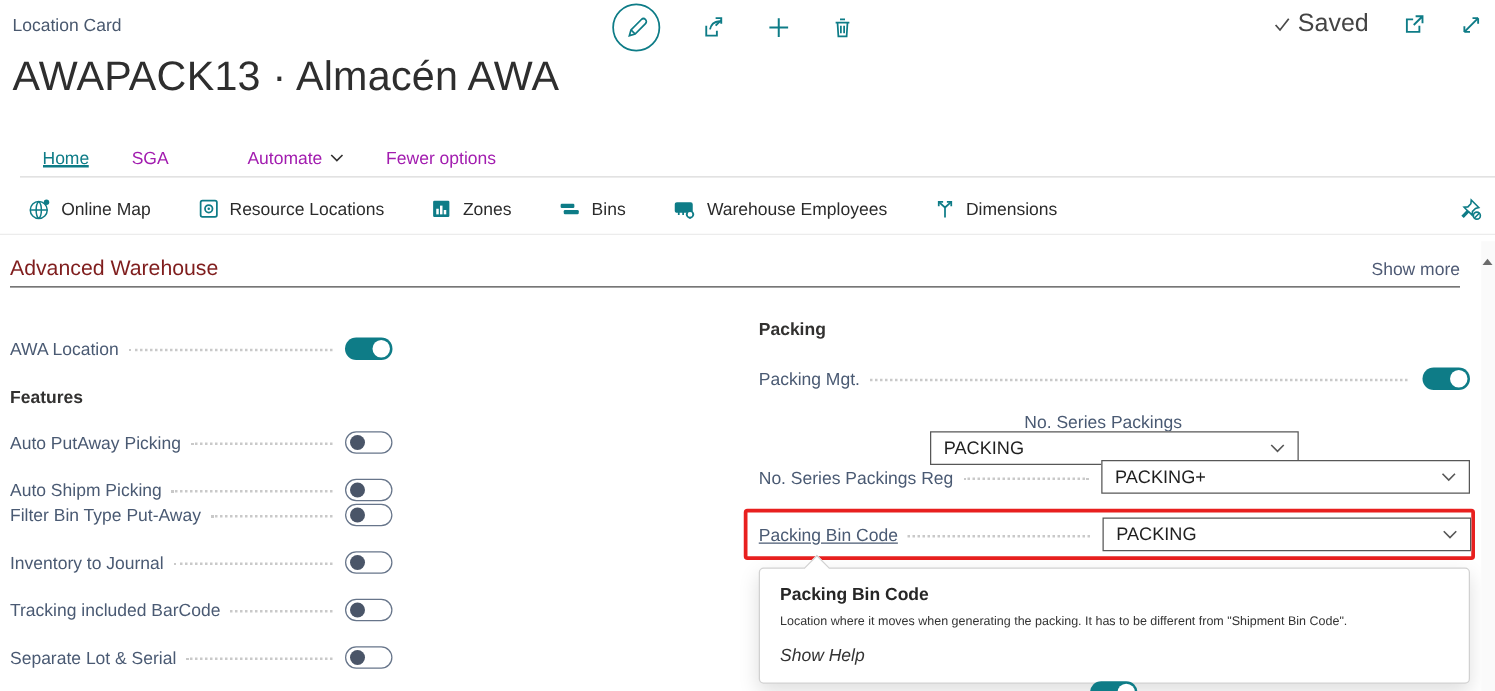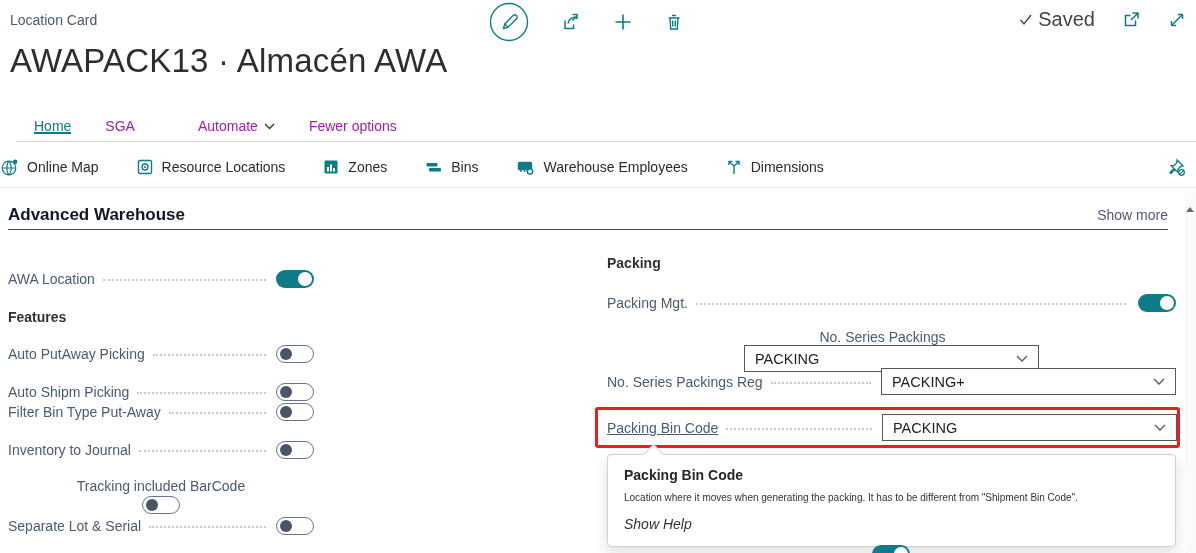--- a/index.html
+++ b/index.html
@@ -24,28 +24,28 @@
 
   
   .tabs{position:absolute;left:16px;right:0;top:111px;height:30px;border-bottom:1px solid #d9d9d9;
         display:flex;align-items:center;padding-left:18px;font-size:14px;}
   .tab{display:flex;align-items:center;gap:6px;margin-right:34px;cursor:pointer;color:#a21caf;}
   .tab.active{color:#0e7c87;font-weight:400;box-shadow:inset 0 -2px 0 #0e7c87;}
   .tab-divider{width:1px;background:#c8c8c8;margin:5px 28px 6px 0;}
 
   
   .toolbar{position:absolute;left:0;right:0;top:147px;height:40px;border-bottom:1px solid #ececec;
-           display:flex;align-items:center;gap:37px;font-size:14px;}
+           display:flex;align-items:center;padding-left:22px;gap:37px;font-size:14px;}
   .tool-item{display:flex;align-items:center;gap:8px;cursor:pointer;color:#2b2b2b;}
   .pin-btn{position:absolute;right:10px;top:9px;cursor:pointer;}
 
   
   .section-hdr{position:absolute;left:8px;right:28px;top:201px;height:28px;
                border-bottom:1px solid #4a4a4a;display:flex;align-items:center;justify-content:space-between;}
-  .section-title{font-size:17px;font-weight:700;color:#0f172a;}
+  .section-title{font-size:17px;font-weight:400;color:#7f1d1d;}
   .show-more{font-size:14px;color:#4e5a74;cursor:pointer;}
 
   
   .left-col{position:absolute;left:8px;top:261px;width:306px;}
   .right-col{position:absolute;left:607px;top:247px;width:569px;}
   .field-row{display:flex;align-items:center;height:20px;}
   .lbl{font-size:14px;color:#4a5a73;white-space:nowrap;}
   .dots{flex:1;height:0;border-top:2px dotted #c9c9c9;margin:0 10px 0 8px;position:relative;top:1px;}
   .grp-hdr{font-size:14px;font-weight:700;color:#323130;}
 
@@ -283,21 +283,21 @@
   <div class="field-row" style="">
     <span class="lbl">Filter Bin Type Put-Away</span>
     <span class="dots"></span>
     <span class="tg off"></span>
   </div>
   <div class="field-row" style="margin-top:18px;">
     <span class="lbl">Inventory to Journal</span>
     <span class="dots"></span>
     <span class="tg off"></span>
   </div>
-  <div class="field-row" style="margin-top:18px;flex-direction:column;">
+  <div class="field-row" style="margin-top:18px;">
     <span class="lbl">Tracking included BarCode</span>
     <span class="dots"></span>
     <span class="tg off"></span>
   </div>
   <div class="field-row" style="margin-top:18px;">
     <span class="lbl">Separate Lot &amp; Serial</span>
     <span class="dots"></span>
     <span class="tg off"></span>
   </div>
 </div>

